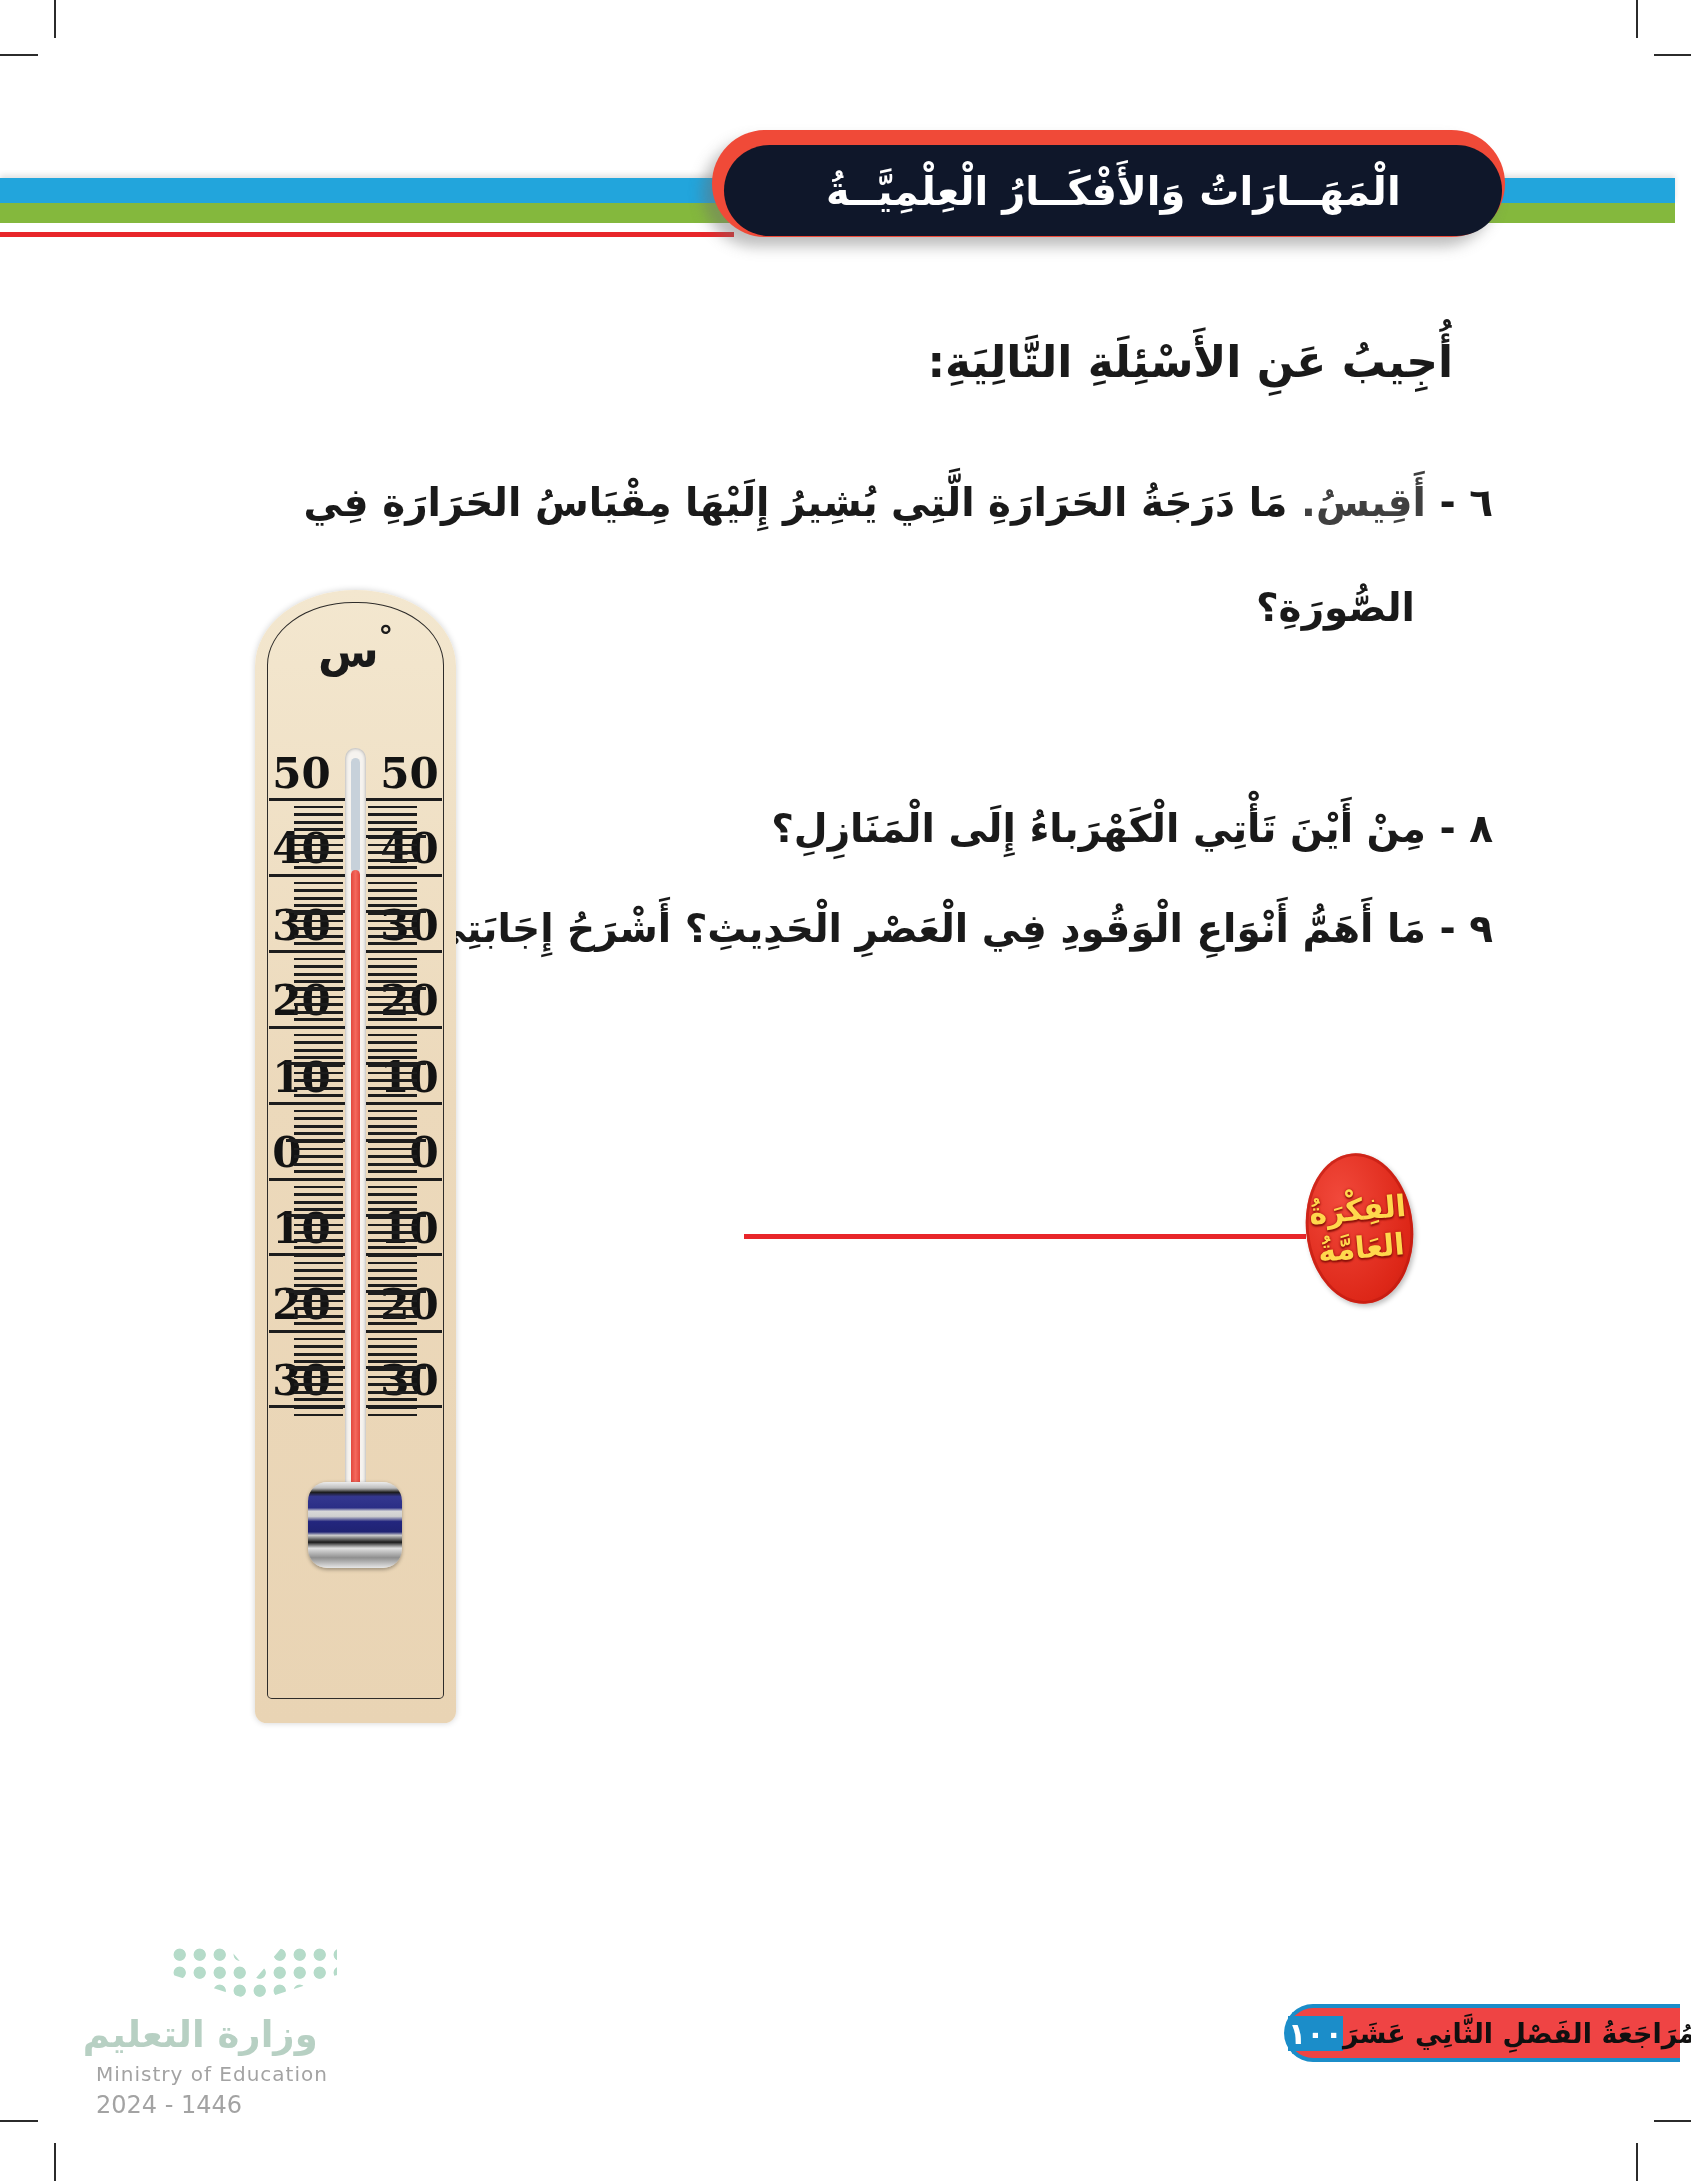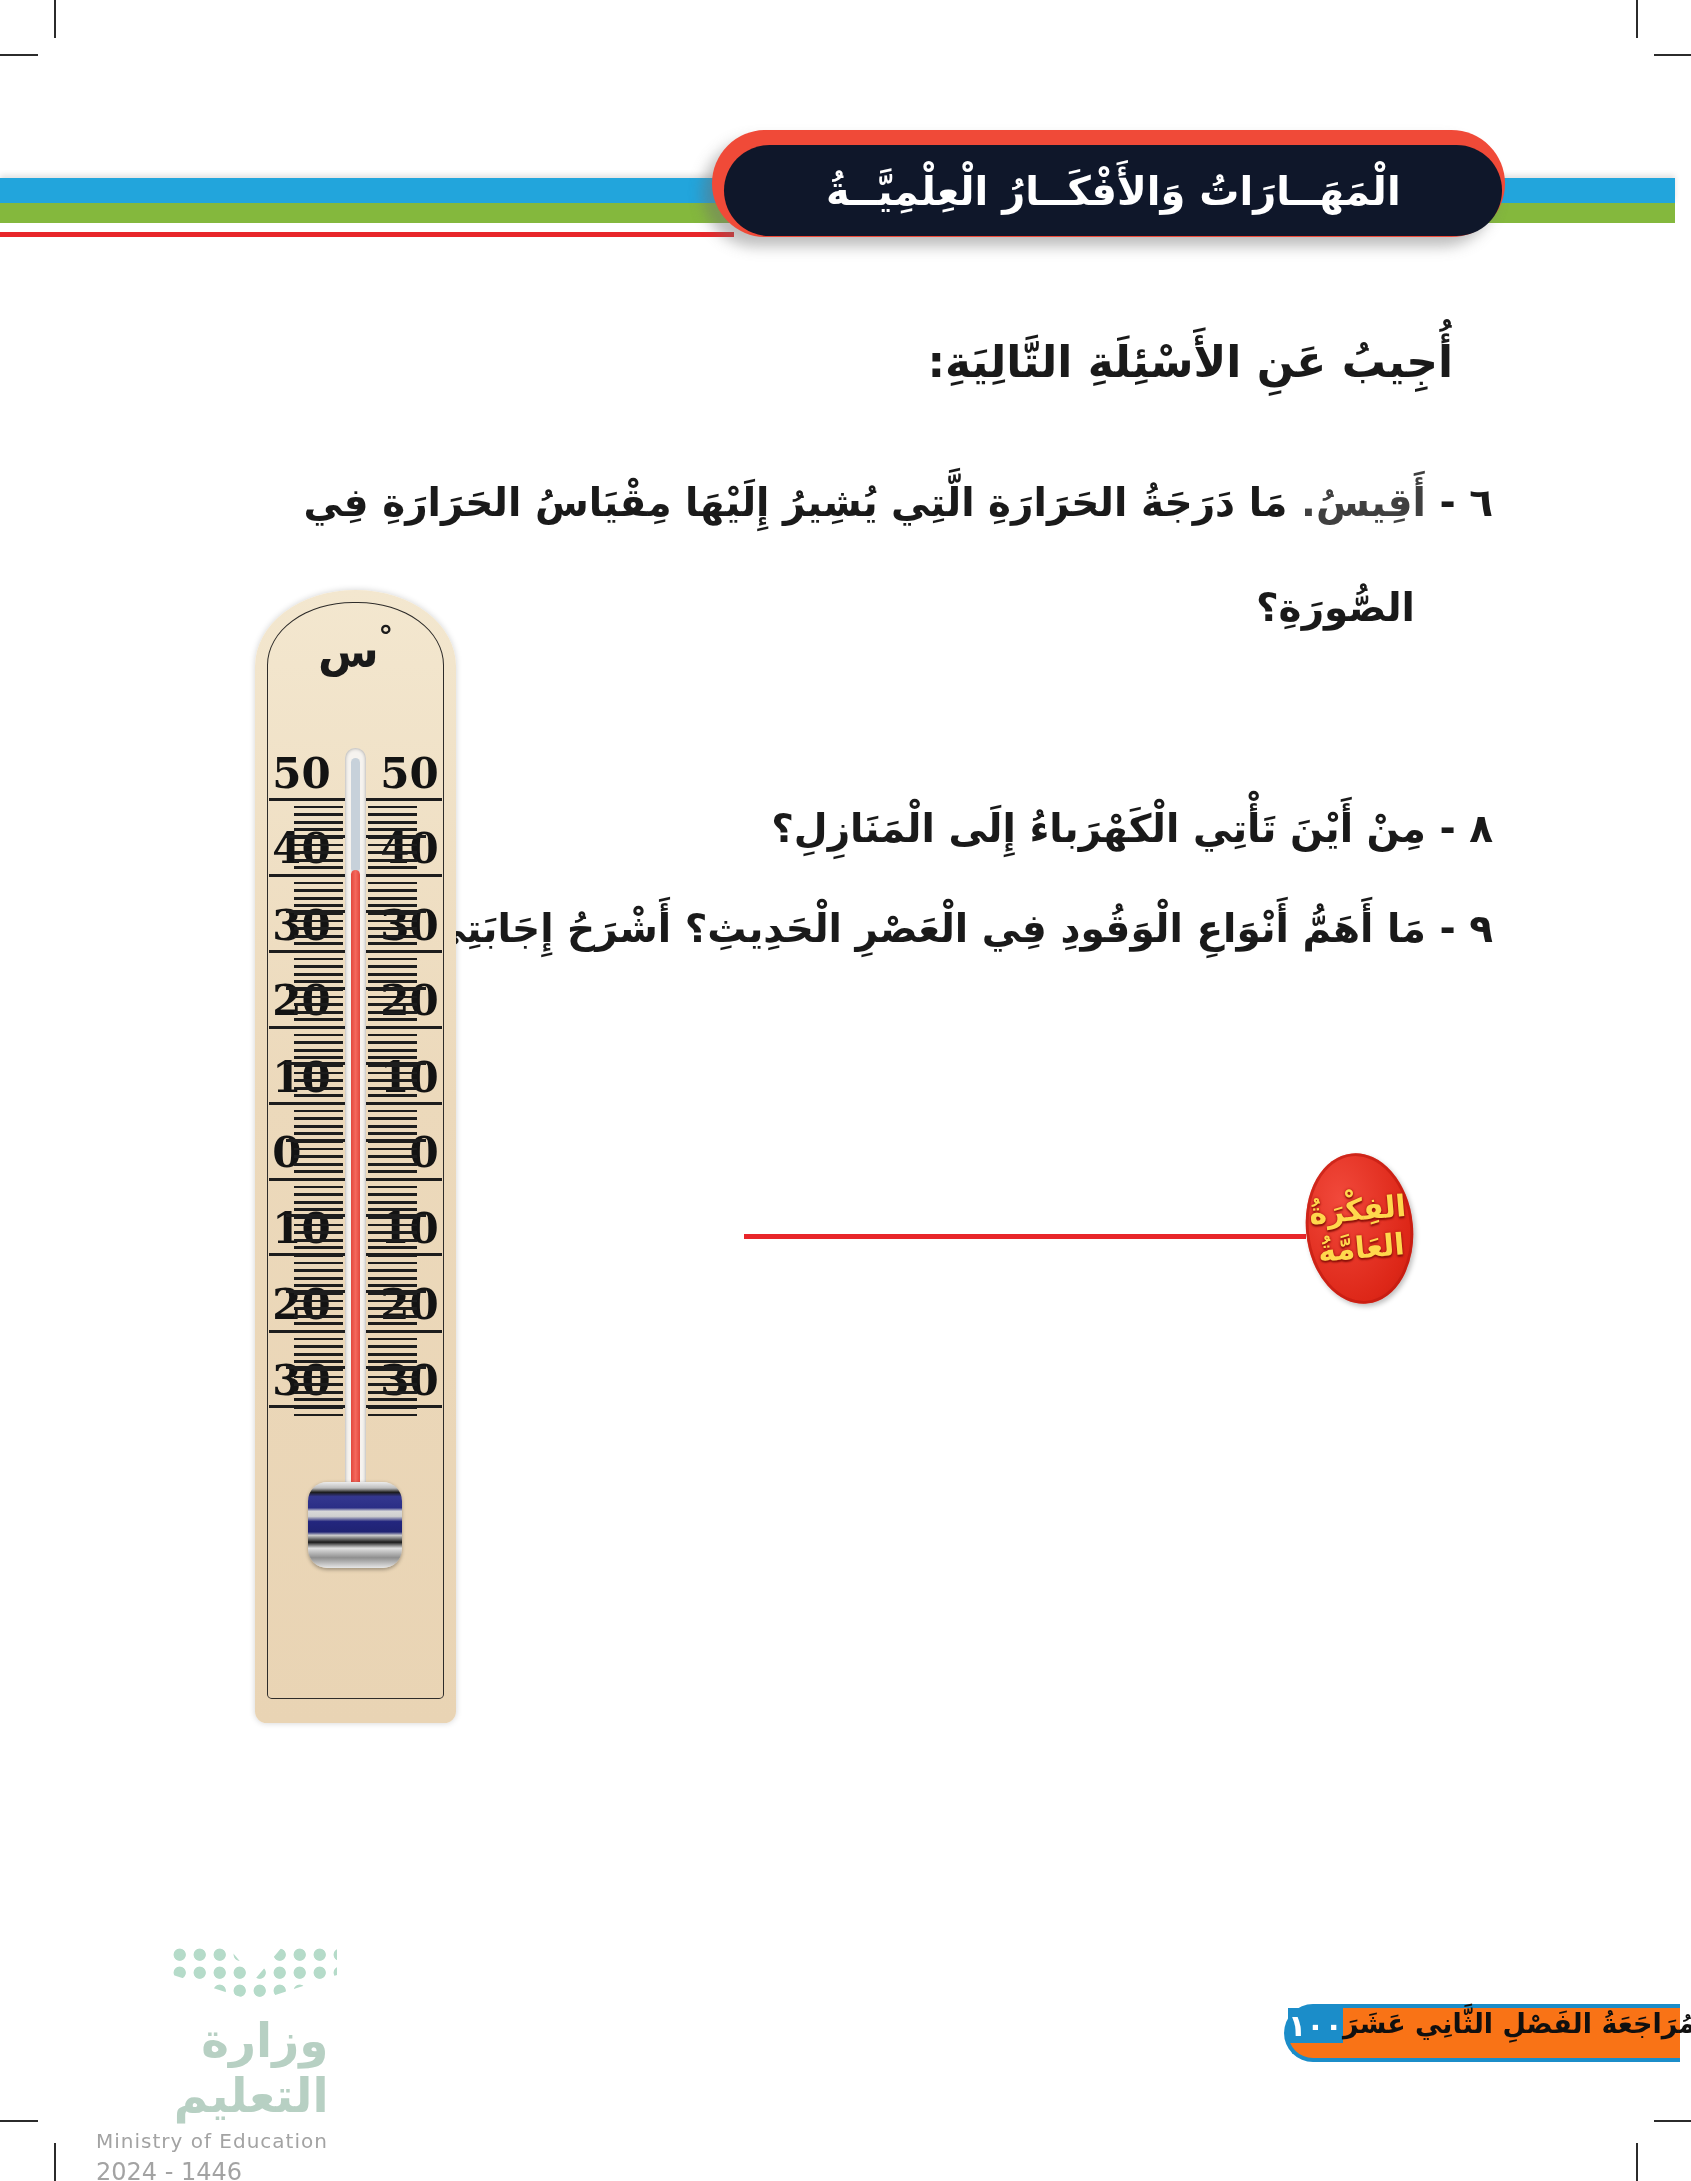--- a/index.html
+++ b/index.html
@@ -76,29 +76,29 @@
                    #d8d8d8 34%,#cfcfcf 40%,#23267e 46%,#202373 58%,#cccccc 62%,#191919 70%,
                    #e0e0e0 77%,#8f8f8f 88%,#e6e6e6 100%);
         box-shadow:0 1.9px 3.8px rgba(0,0,0,.3);}
 
   
   .moe{position:absolute;left:72px;top:1948px;width:268px;}
   .moe-dots{width:164px;height:52px;margin-left:101px;
         background-image:radial-gradient(circle at 6.7px 6.7px,#b5dbc9 5.7px,rgba(0,0,0,0) 6.5px);
         background-size:20px 18px;
         clip-path:polygon(0% 0%,34% 0%,50% 60%,66% 0%,100% 0%,100% 52%,53% 100%,47% 100%,0% 52%);}
-  .moe-ar{margin-top:13.4px;font-size:47px;font-weight:bold;color:#b7d0c3;direction:rtl;
-          text-align:right;padding-right:11.5px;}
+  .moe-ar{margin-top:13.4px;font-size:37px;font-weight:bold;color:#b7d0c3;direction:rtl;
+          text-align:center;padding-right:11.5px;}
   .moe-en{margin-top:5.7px;font-size:20px;color:#a3a3a3;letter-spacing:1px;padding-left:24px;}
   .moe-years{margin-top:4.8px;font-size:24px;color:#a3a3a3;padding-left:24px;}
 
   
-  .fbar{position:absolute;left:1284px;top:2004px;width:392px;height:50px;background:#f97316;
+  .fbar{position:absolute;left:1284px;top:2004px;width:392px;height:50px;background:#ef4444;
         border:4.8px solid #1b8dc9;border-right:none;border-radius:30px 0 0 30px;
-        display:flex;flex-direction:row;align-items:flex-start;box-sizing:content-box;}
+        display:flex;flex-direction:row;align-items:center;box-sizing:content-box;}
   .fb-cap{width:34px;}
   .fb-page{width:75px;background:#1b8dc9;display:flex;align-items:center;justify-content:center;}
   .fb-page span{color:#ffffff;font-size:30px;font-weight:bold;}
   .fb-title{flex:1;display:flex;align-items:center;justify-content:center;direction:rtl;
         font-size:27px;font-weight:bold;color:#101010;white-space:nowrap;}
 </style>
 </head>
 <body>
 
 <div class="page">

